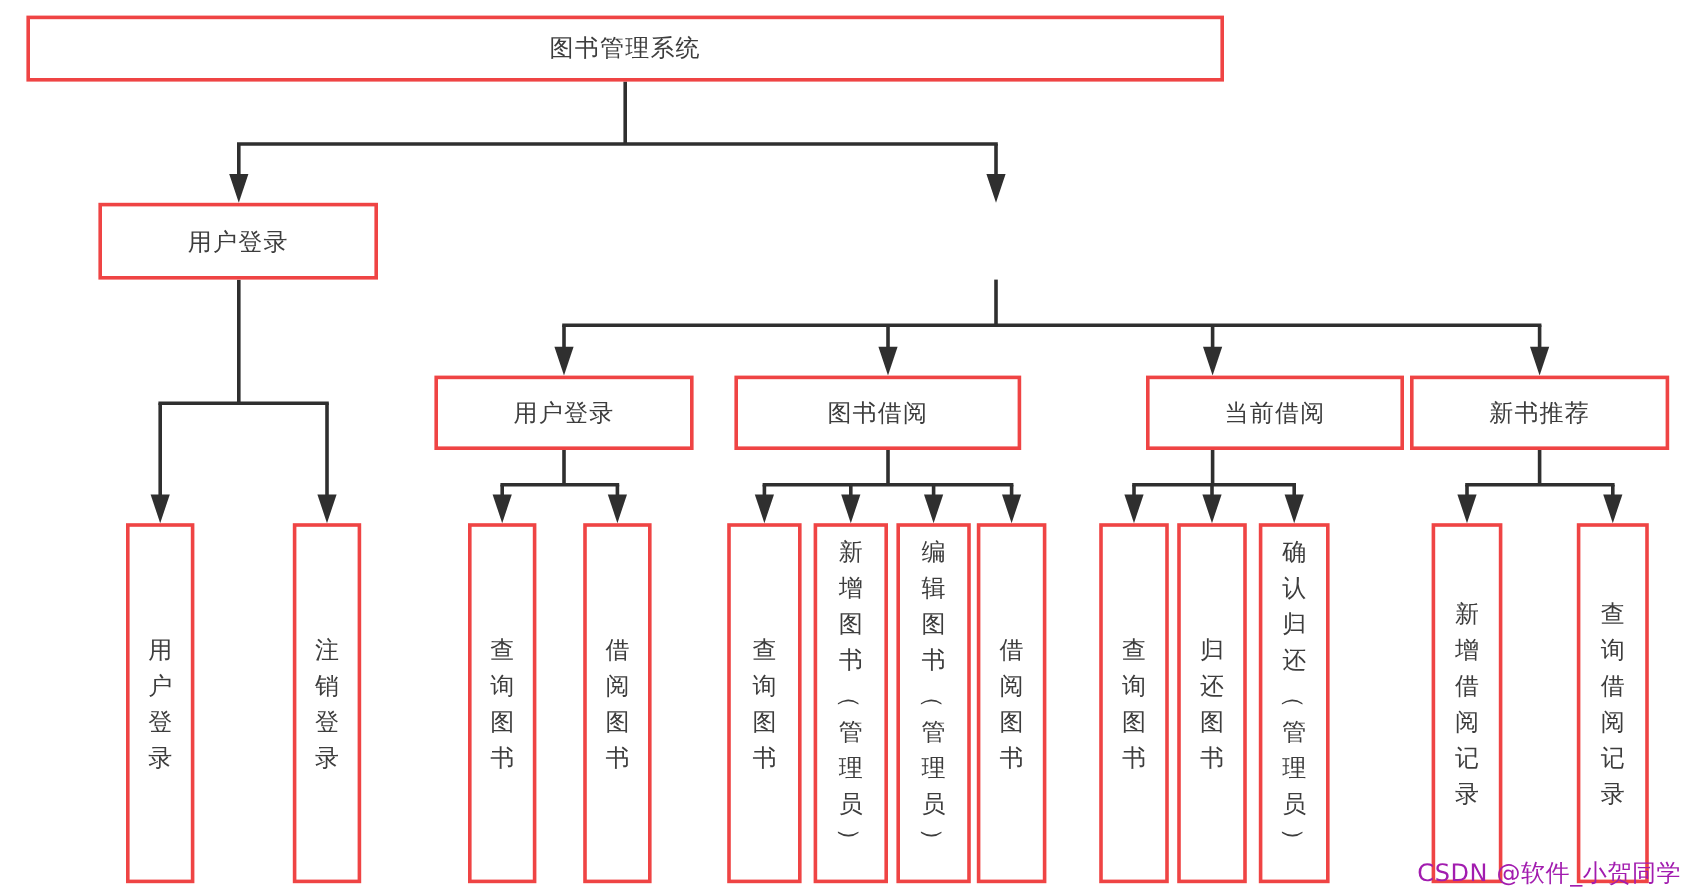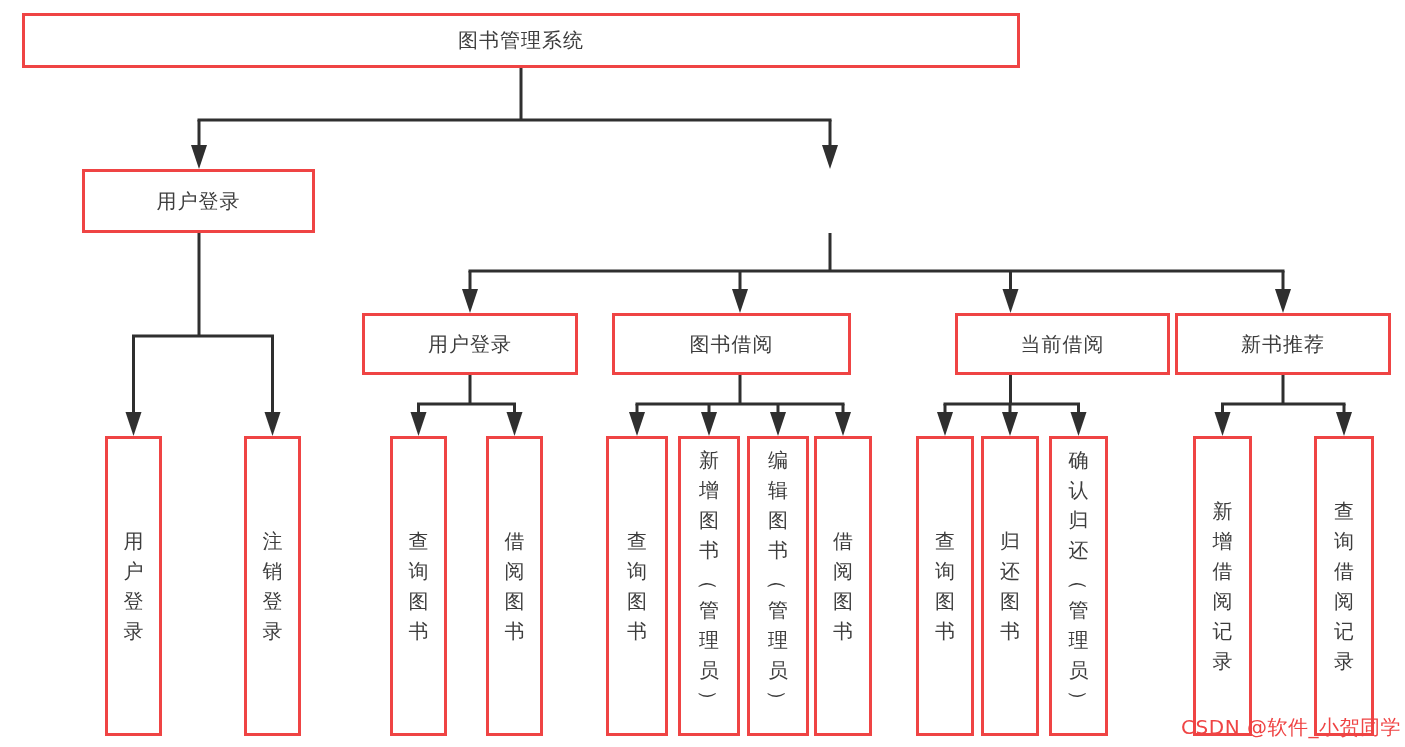--- a/index.html
+++ b/index.html
@@ -15,21 +15,21 @@
   }
   .hlabel{font-size:20px;letter-spacing:1px;white-space:nowrap;}
   .l2{top:169px;height:64px;}
   .l3{top:313px;height:62px;}
   .leaf{top:436px;height:300px;}
   .leaf.from-top{align-items:flex-start;padding-top:6px;}
   .vtext{display:flex;flex-direction:column;align-items:center;}
   .vtext span{font-size:20px;line-height:30px;height:30px;display:block;}
   .vtext span.rot{transform:rotate(90deg);}
   .watermark{
-    position:absolute;right:4px;top:714px;font-size:20px;color:#ef4444;
+    position:absolute;right:4px;top:714px;font-size:20px;color:#a21caf;
     z-index:5;letter-spacing:.5px;white-space:nowrap;
   }
 </style>
 </head>
 <body>
 
 <div class="canvas">
 
   <svg class="wires" id="wires" viewBox="0 0 1405 747" xmlns="http://www.w3.org/2000/svg">
       <line x1="521" y1="66" x2="521" y2="120" stroke="#2f2f2f" stroke-width="3"></line>

